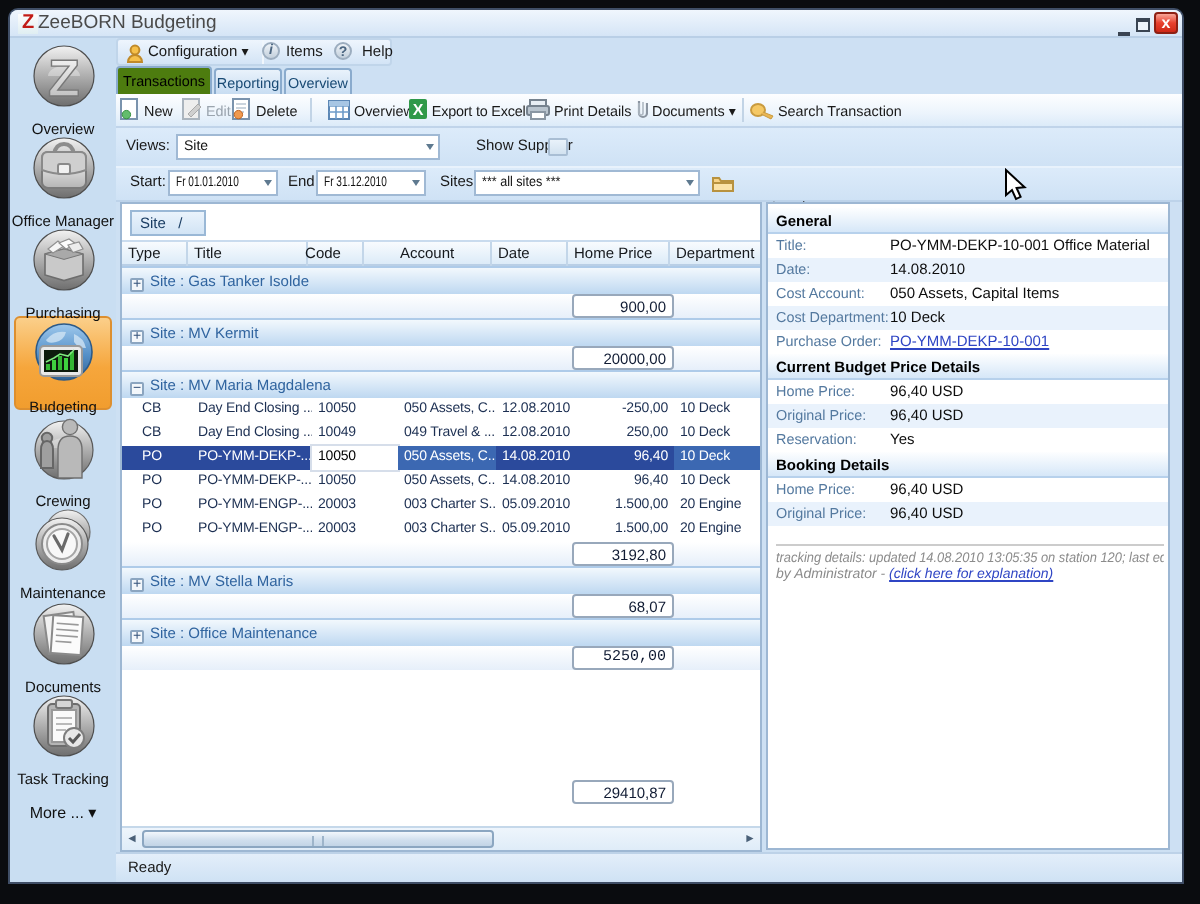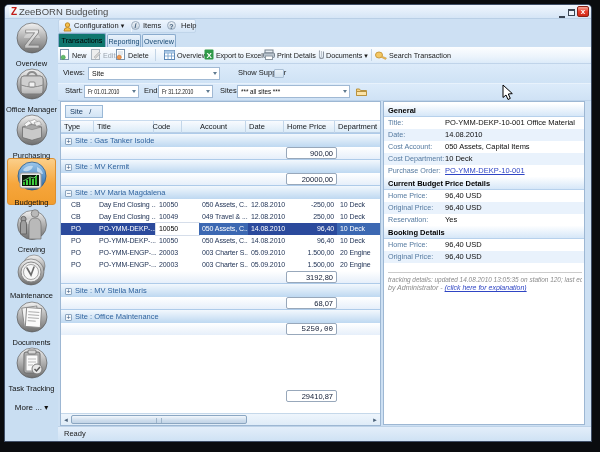--- a/index.html
+++ b/index.html
@@ -31,21 +31,21 @@
 #sidebar { position:absolute; left:0; top:14px; width:53px; height:422px; background:#c9def2; }
 .sideitem { position:absolute; width:53px; text-align:center; }
 .sidelabel { font-size:7.5px; white-space:nowrap; color:#111; }
 #budhl { position:absolute; left:2px; top:139px; width:49px; height:47px;
   background:linear-gradient(#fbcf8a,#f6a63c 55%,#f19d2e); border:1px solid #dd8f2f; border-radius:3px; }
 
 #tabs { position:absolute; left:53px; top:28px; width:533px; height:14px; }
 .tab { position:absolute; top:1px; height:13px; font-size:7.2px; text-align:center;
   background:linear-gradient(#e9f2fb,#c8ddf2); border:1px solid #8aabcd; border-bottom:none;
   border-radius:2px 2px 0 0; color:#194a74; line-height:13px; }
-#tab1 { left:0px; width:48px; top:0px; height:14px; background:#0f766e; color:#000; z-index:3; }
+#tab1 { left:0px; width:48px; top:0px; height:14px; background:#4d7c0f; color:#000; z-index:3; }
 #tab2 { left:49px; width:34px; }
 #tab3 { left:84px; width:34px; }
 
 #toolbar { position:absolute; left:53px; top:42px; width:533px; height:17px;
   background:linear-gradient(#fdfeff,#ecf4fc 60%,#dcebf9); border-bottom:1px solid #c0d4ea; }
 .titem { position:absolute; top:2px; height:13px; font-size:7.2px; color:#1a1a1a; line-height:13px; }
 .tsep { position:absolute; top:2px; height:12px; width:1px; background:#c2d4e6; }
 .ticon { display:inline-block; vertical-align:-2px; }
 
 #viewsrow { position:absolute; left:53px; top:59px; width:533px; height:19px;

